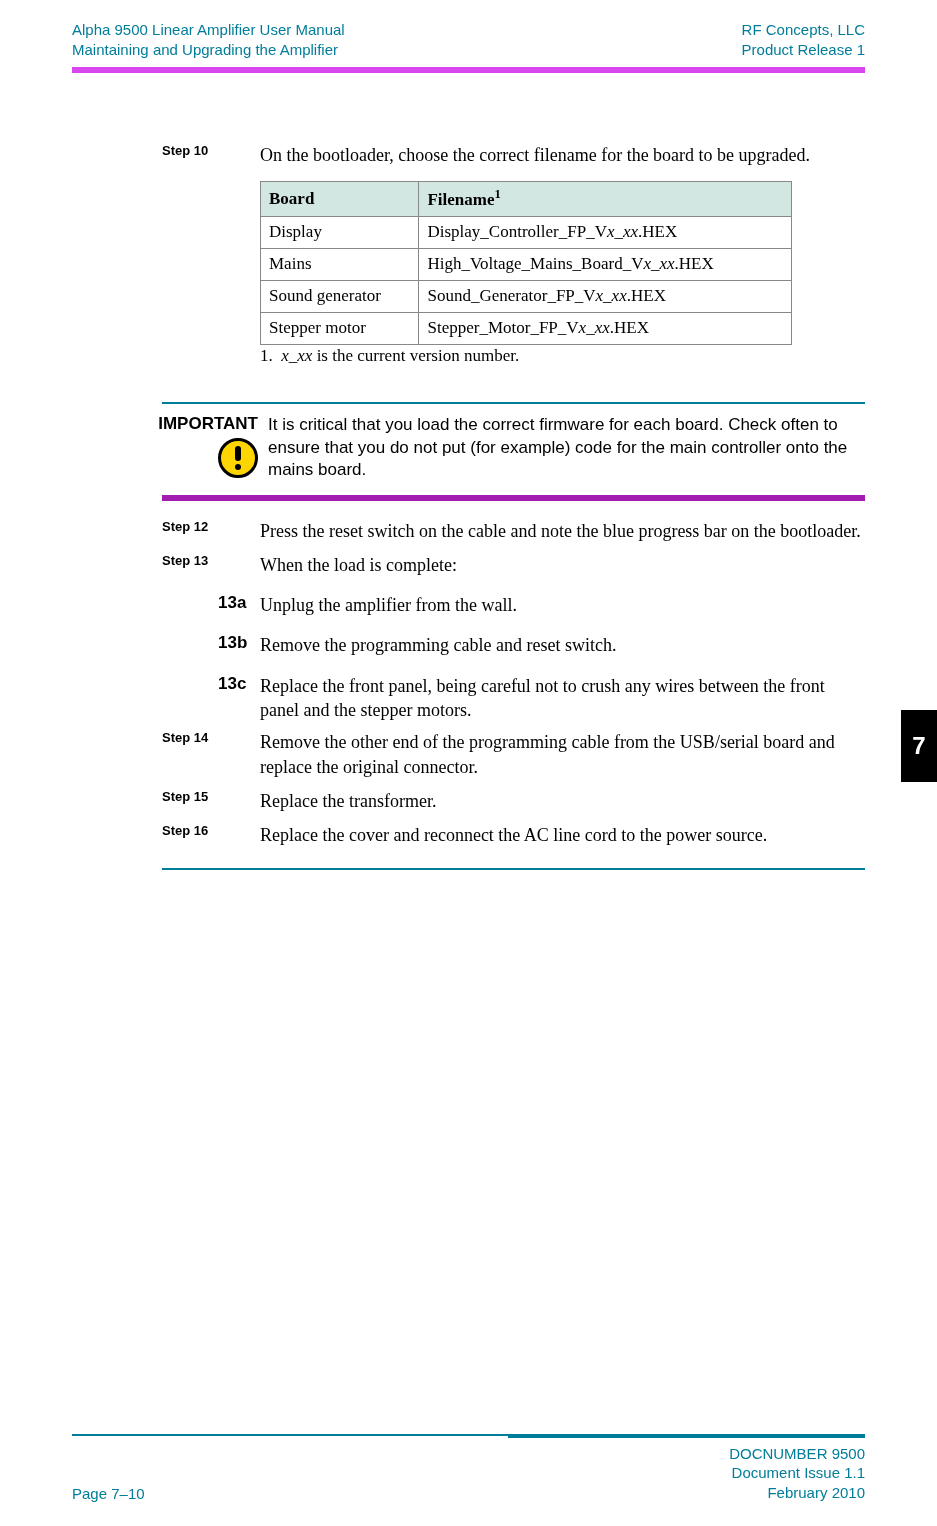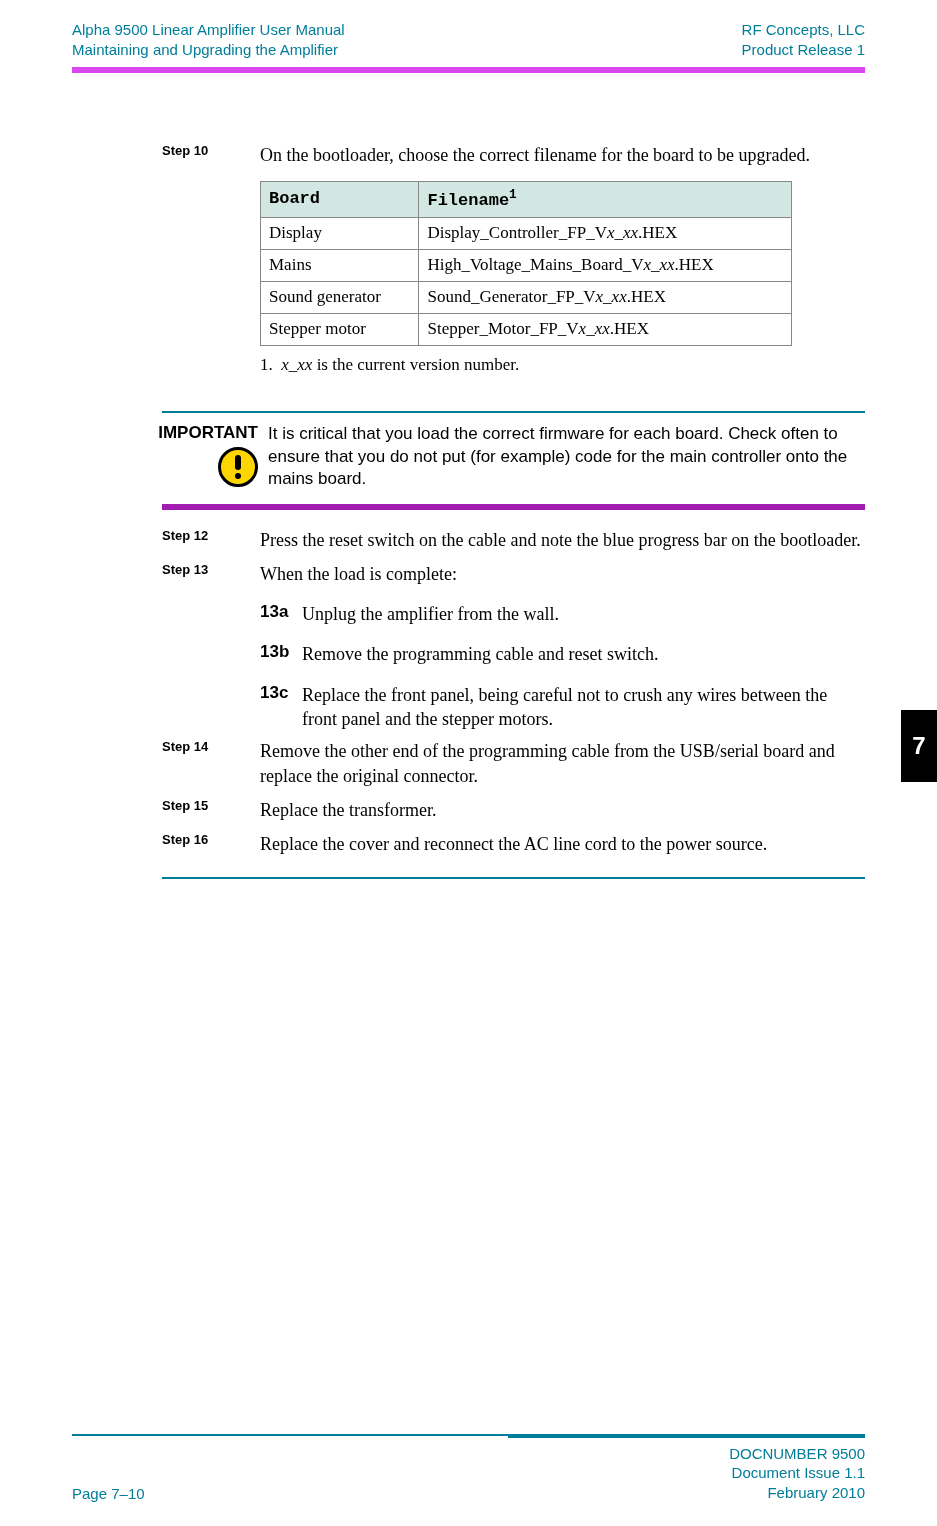--- a/index.html
+++ b/index.html
@@ -56,28 +56,28 @@
     width: 88%;
   }
   table.board th, table.board td {
     border: 1px solid #888;
     padding: 4px 8px;
     text-align: left;
     font-size: 17px;
   }
   table.board th {
     background: #d2e7e2;
-    font-family: Liberation Mono, monospace;
+    font-family: Liberation Serif, serif;
     font-weight: bold;
   }
   table.board td.fname { font-family: "Times New Roman", serif; }
   .italic { font-style: italic; }
   sup { font-size: 0.75em; }
   .footnote {
-    margin-top: 8px;
+    margin-top: 0;
     font-size: 17px;
   }
   .important-block {
     margin-top: 34px;
     border-top: 2px solid #007d99;
     border-bottom: 6px solid #a21caf;
     padding: 10px 0 12px 0;
     display: flex;
     align-items: flex-start;
   }
@@ -267,21 +267,21 @@
         <div class="step-body">Press the reset switch on the cable and note the blue progress bar on the bootloader.</div>
       </div>
 
       <div class="step-row">
         <div class="step-label">Step 13</div>
         <div class="step-body">
           <div>When the load is complete:</div>
         </div>
       </div>
 
-      <div style="margin-left:98px;">
+      <div style="margin-left:56px;">
         <div class="sub-step-row">
           <div class="sub-label">13a</div>
           <div class="sub-body">Unplug the amplifier from the wall.</div>
         </div>
         <div class="sub-step-row">
           <div class="sub-label">13b</div>
           <div class="sub-body">Remove the programming cable and reset switch.</div>
         </div>
         <div class="sub-step-row">
           <div class="sub-label">13c</div>

